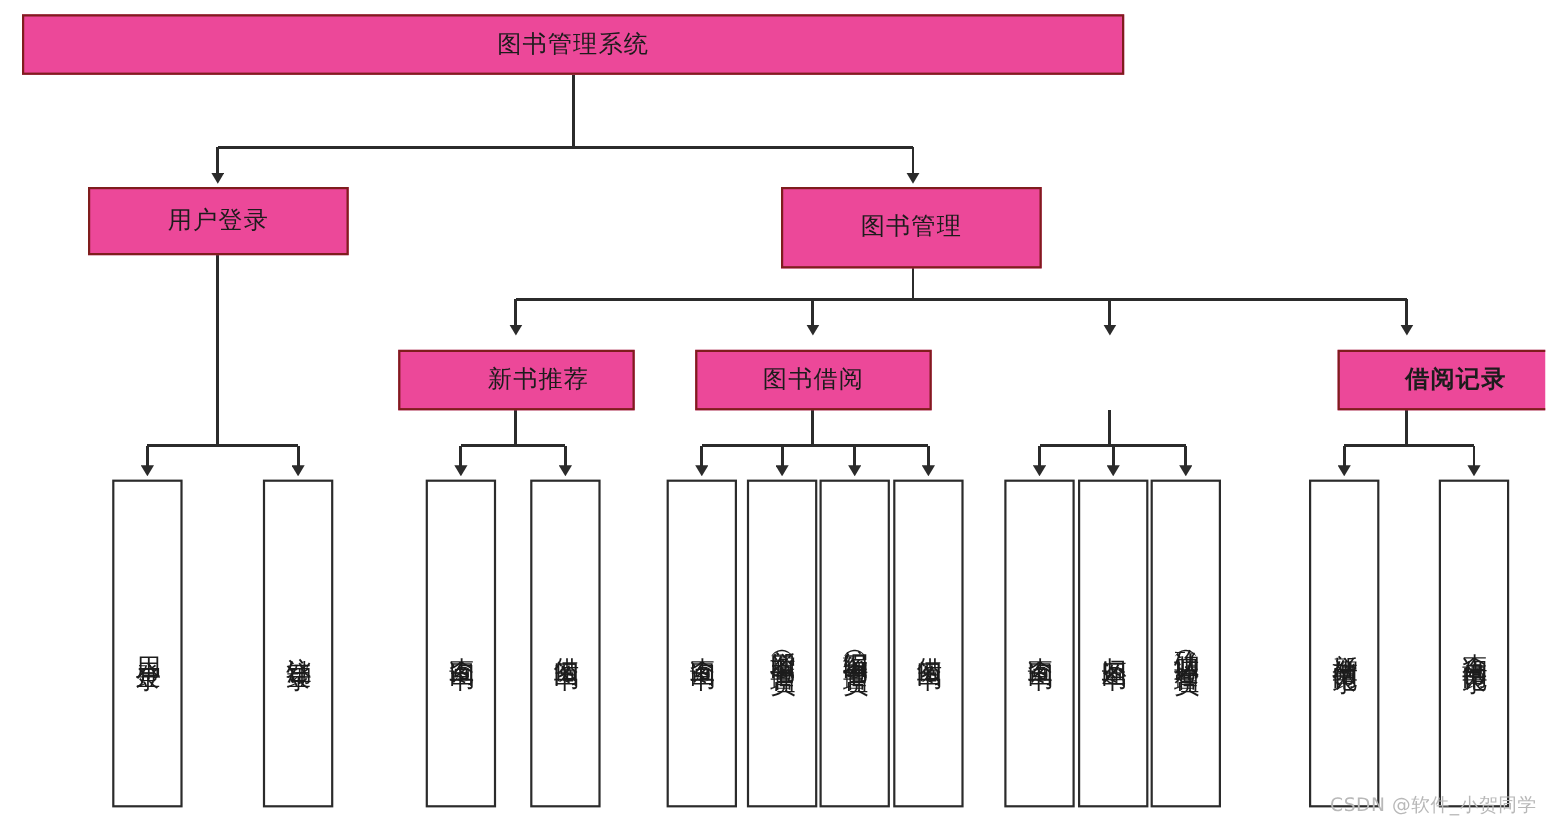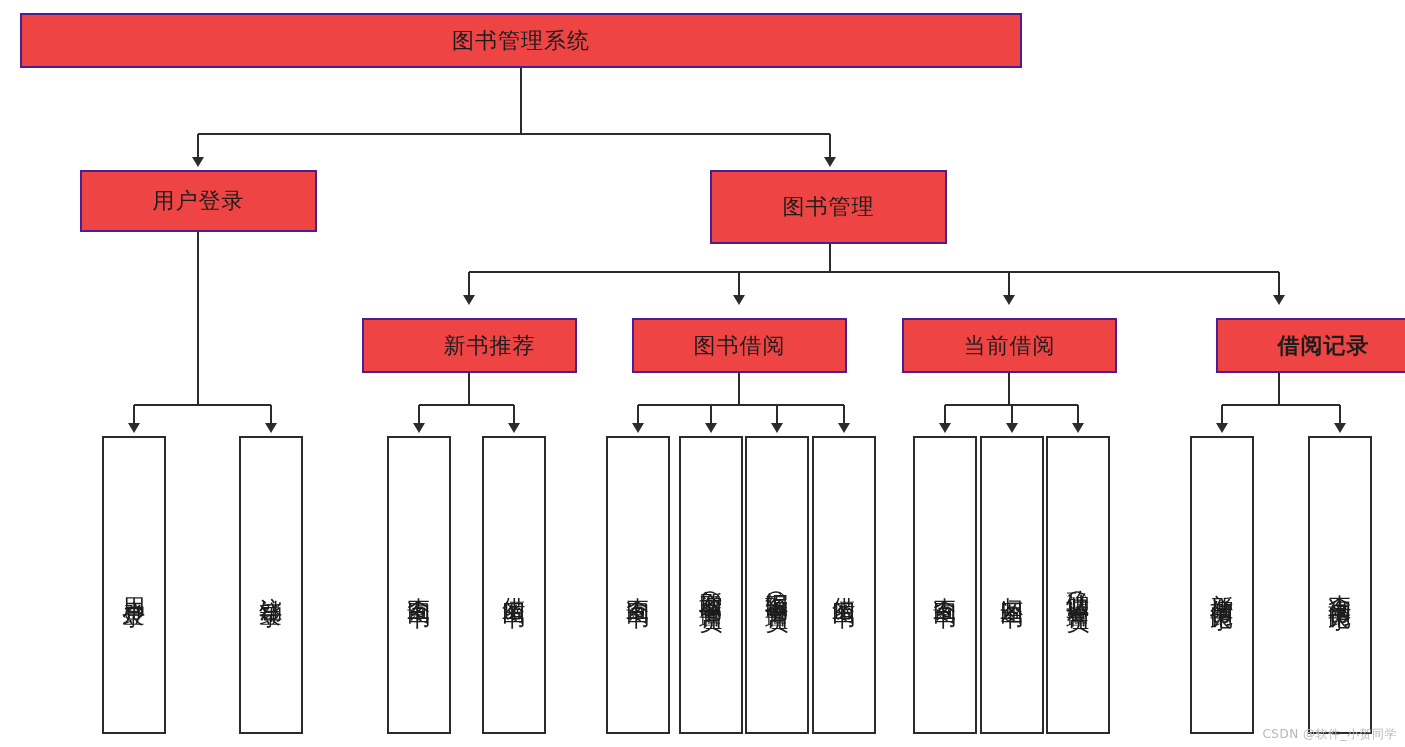--- a/index.html
+++ b/index.html
@@ -18,22 +18,22 @@
   svg#wires{
     position:absolute;
     left:0; top:0;
     width:1405px;
     height:747px;
     pointer-events:none;
   }
   .node{
     position:absolute;
     box-sizing:border-box;
-    background:#ef4444;
-    border:2px solid #4c1d95;
+    background:#ec4899;
+    border:2px solid #7f1d1d;
     display:flex;
     align-items:center;
     justify-content:center;
     z-index:2;
   }
   .node .cap{
     font-size:22px;
     line-height:1.08;
     letter-spacing:1px;
     color:#1c1c1c;
@@ -59,21 +59,21 @@
     line-height:1.16;
     letter-spacing:3px;
     color:#1c1c1c;
     text-align:center;
     white-space:nowrap;
   }
   .watermark{
     position:absolute;
     right:8px;
     bottom:4px;
-    font-size:12px;
+    font-size:17px;
     color:#b8b8b8;
     letter-spacing:0.5px;
     z-index:3;
     white-space:nowrap;
   }
 </style>
 </head>
 <body>
 
 <div id="canvas">
@@ -139,23 +139,20 @@
   <div class="node" style="left: 710px; top: 170px; width: 237px; height: 74px;">
     <span class="cap">图书管理</span>
   </div>
 
   <div class="node" style="left: 362px; top: 318px; width: 215px; height: 55px; padding-left: 40px;">
     <span class="cap">新书推荐</span>
   </div>
   <div class="node" style="left: 632px; top: 318px; width: 215px; height: 55px; align-items: center;">
     <span class="cap">图书借阅</span>
   </div>
-  <div class="node" style="left: 902px; top: 318px; width: 215px; height: 55px;">
-    <span class="cap">当前借阅</span>
-  </div>
   <div class="node" style="left: 1216px; top: 318px; width: 215px; height: 55px; font-weight: bold;">
     <span class="cap">借阅记录</span>
   </div>
 
   <div class="leaf" style="left: 102px; top: 436px; width: 64px; height: 298px;">
     <span class="cap">用户登录</span>
   </div>
   <div class="leaf" style="left: 239px; top: 436px; width: 64px; height: 298px;">
     <span class="cap">注销登录</span>
   </div>

